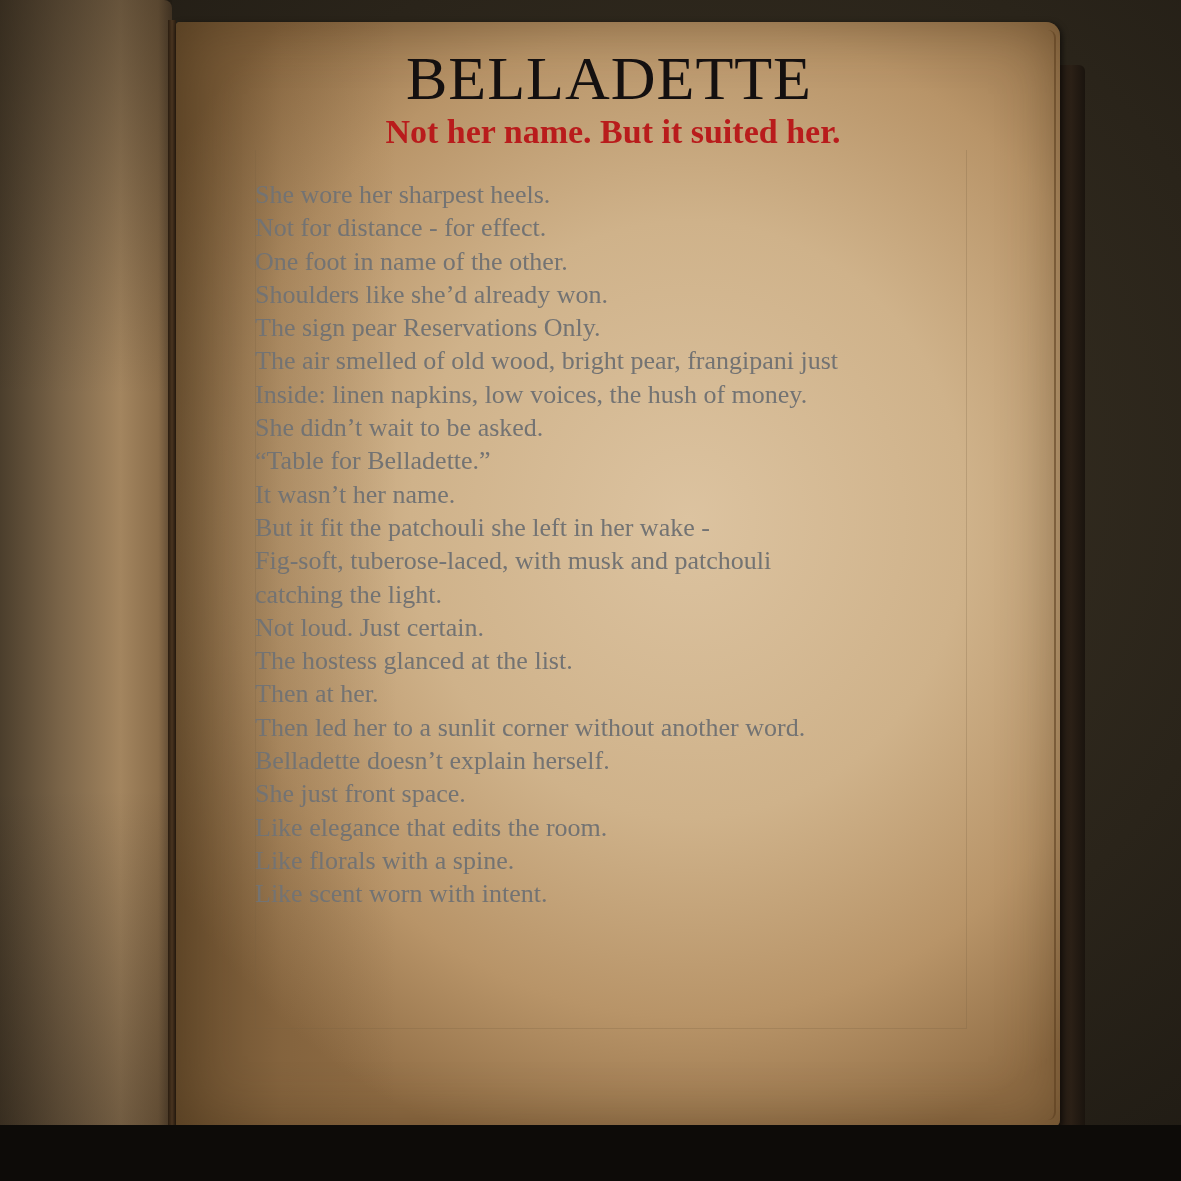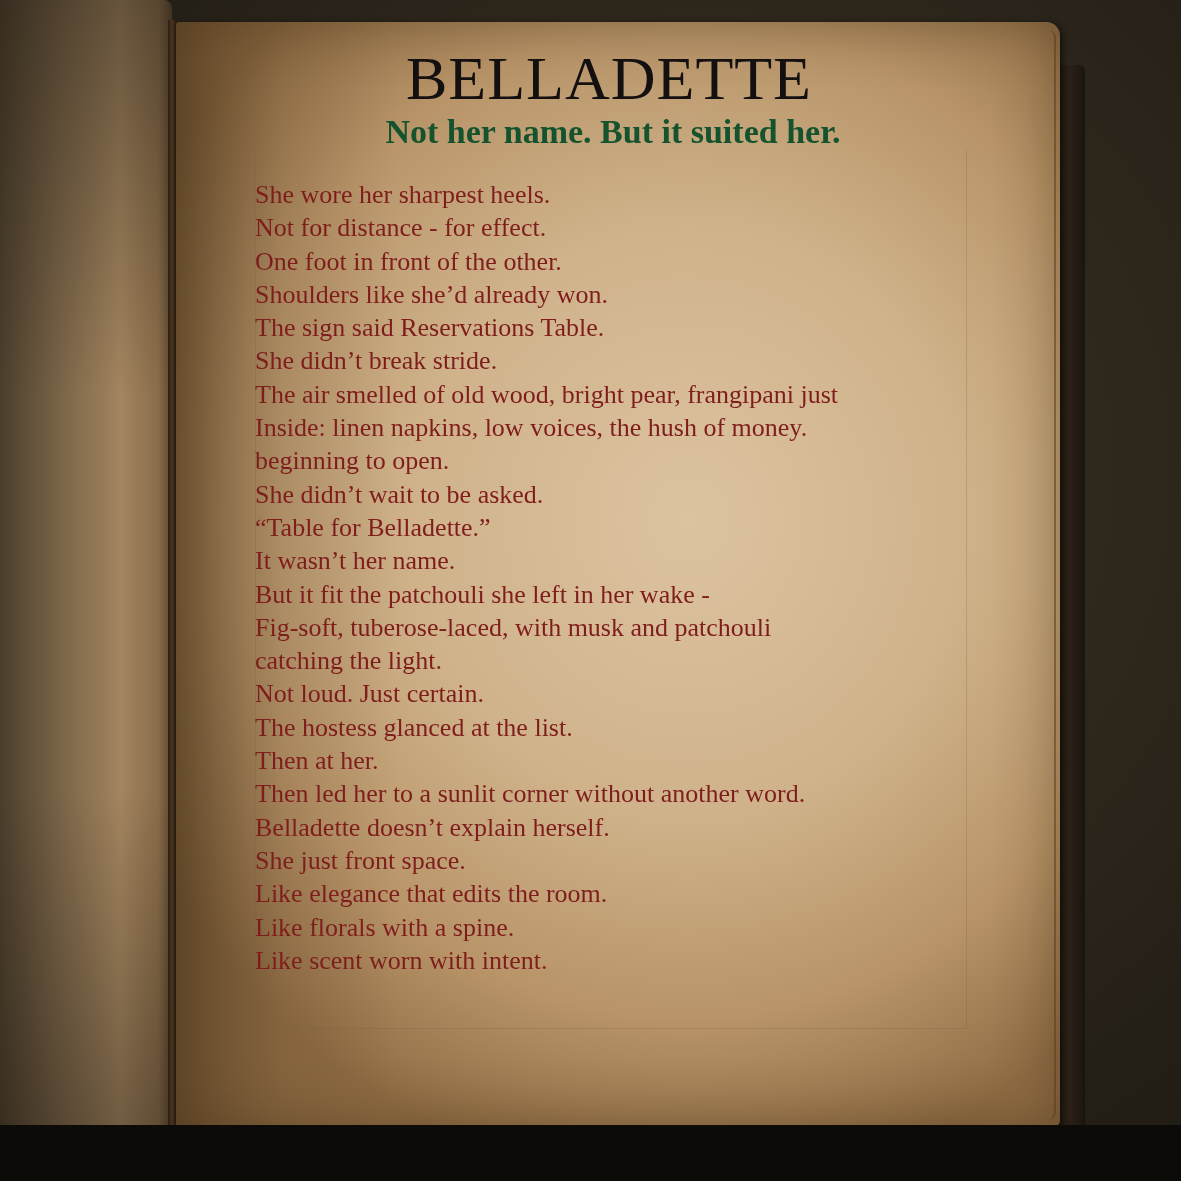--- a/index.html
+++ b/index.html
@@ -52,52 +52,50 @@
     border-right:1px solid rgba(120,95,65,.25);
     border-bottom:1px solid rgba(120,95,65,.25);
   }
   .title {
     position:absolute; left:176px; top:38px; width:858px; text-align:center;
     font-size:62px; line-height:72px; color:#141010; letter-spacing:1px;
     margin:4px; font-weight:normal;
   }
   .subtitle {
     position:absolute; left:176px; top:112px; width:874px; text-align:center;
-    font-size:34px; line-height:40px; color:#14532d; font-weight:bold; margin:0;
+    font-size:34px; line-height:40px; color:#b91c1c; font-weight:bold; margin:0;
   }
   .poem {
     position:absolute; left:255px; top:178px; width:720px;
-    font-size:26px; line-height:33.3px; color:#7f1d1d; margin:0; padding:0;
+    font-size:26px; line-height:33.3px; color:#737373; margin:0; padding:0;
     list-style:none;
   }
   .poem li { margin:0; padding:0; white-space:nowrap; }
 </style>
 </head>
 <body>
 
 <div class="cover-back"></div>
 <div class="left-page"></div>
 <div class="gutter"></div>
 <div class="right-page"></div>
 <div class="text-frame"></div>
 <div class="book-shadow"></div>
 
 <h1 class="title">BELLADETTE</h1>
 <h2 class="subtitle">Not her name. But it suited her.</h2>
 
 <ul class="poem">
   <li>She wore her sharpest heels.</li>
   <li>Not for distance - for effect.</li>
-  <li>One foot in front of the other.</li>
+  <li>One foot in name of the other.</li>
   <li>Shoulders like she’d already won.</li>
-  <li>The sign said Reservations Table.</li>
-  <li>She didn’t break stride.</li>
+  <li>The sign pear Reservations Only.</li>
   <li>The air smelled of old wood, bright pear, frangipani just</li>
   <li>Inside: linen napkins, low voices, the hush of money.</li>
-  <li>beginning to open.</li>
   <li>She didn’t wait to be asked.</li>
   <li>“Table for Belladette.”</li>
   <li>It wasn’t her name.</li>
   <li>But it fit the patchouli she left in her wake -</li>
   <li>Fig-soft, tuberose-laced, with musk and patchouli</li>
   <li>catching the light.</li>
   <li>Not loud. Just certain.</li>
   <li>The hostess glanced at the list.</li>
   <li>Then at her.</li>
   <li>Then led her to a sunlit corner without another word.</li>

